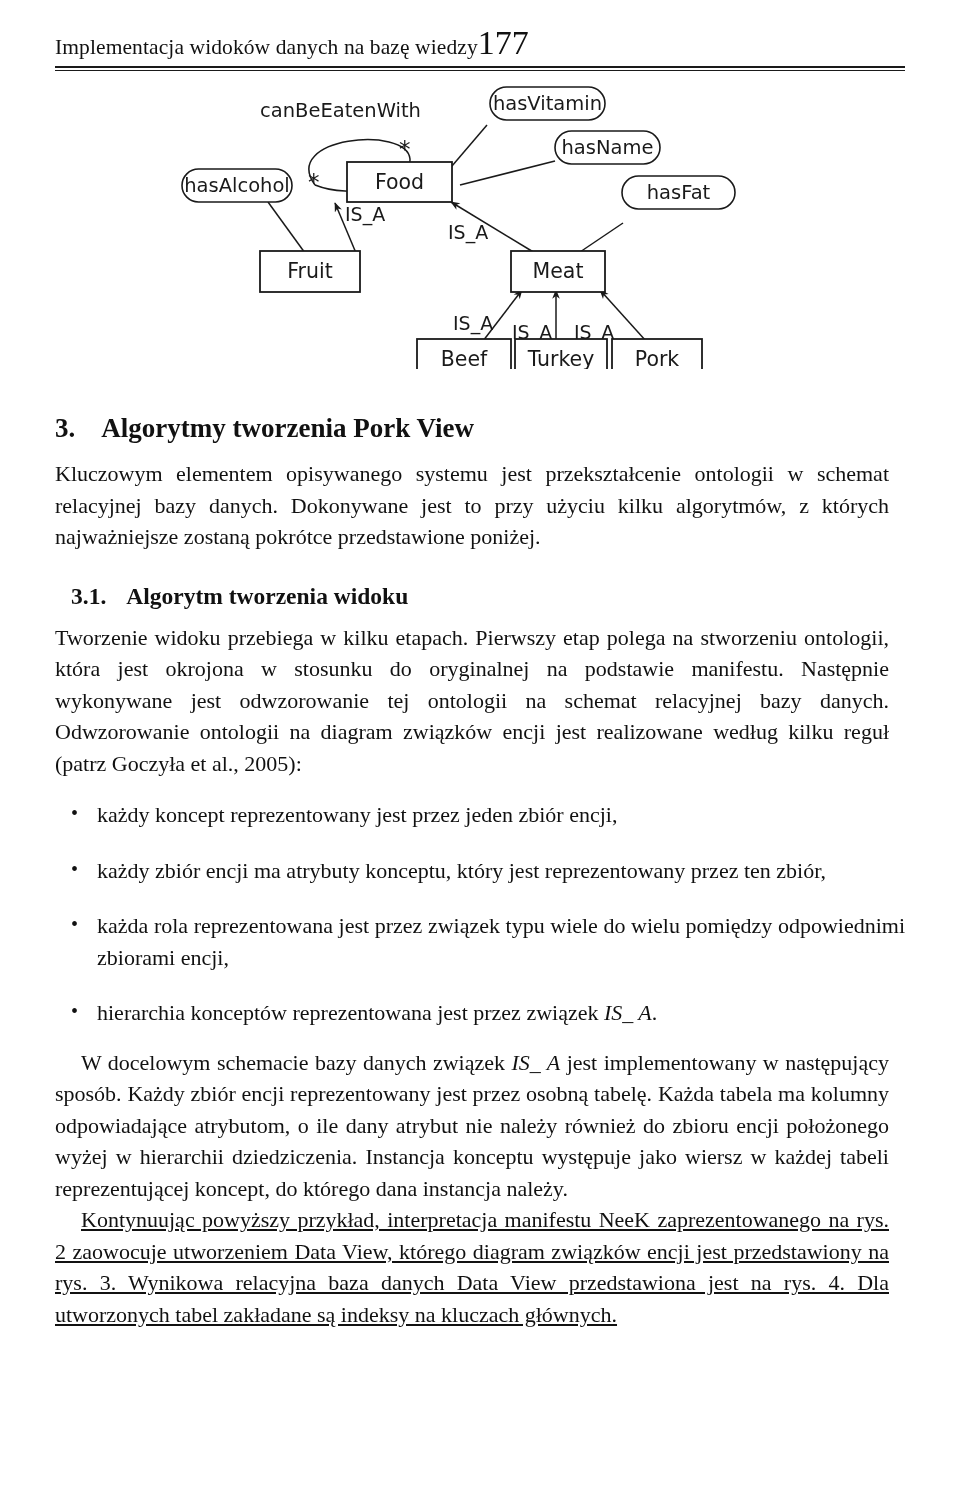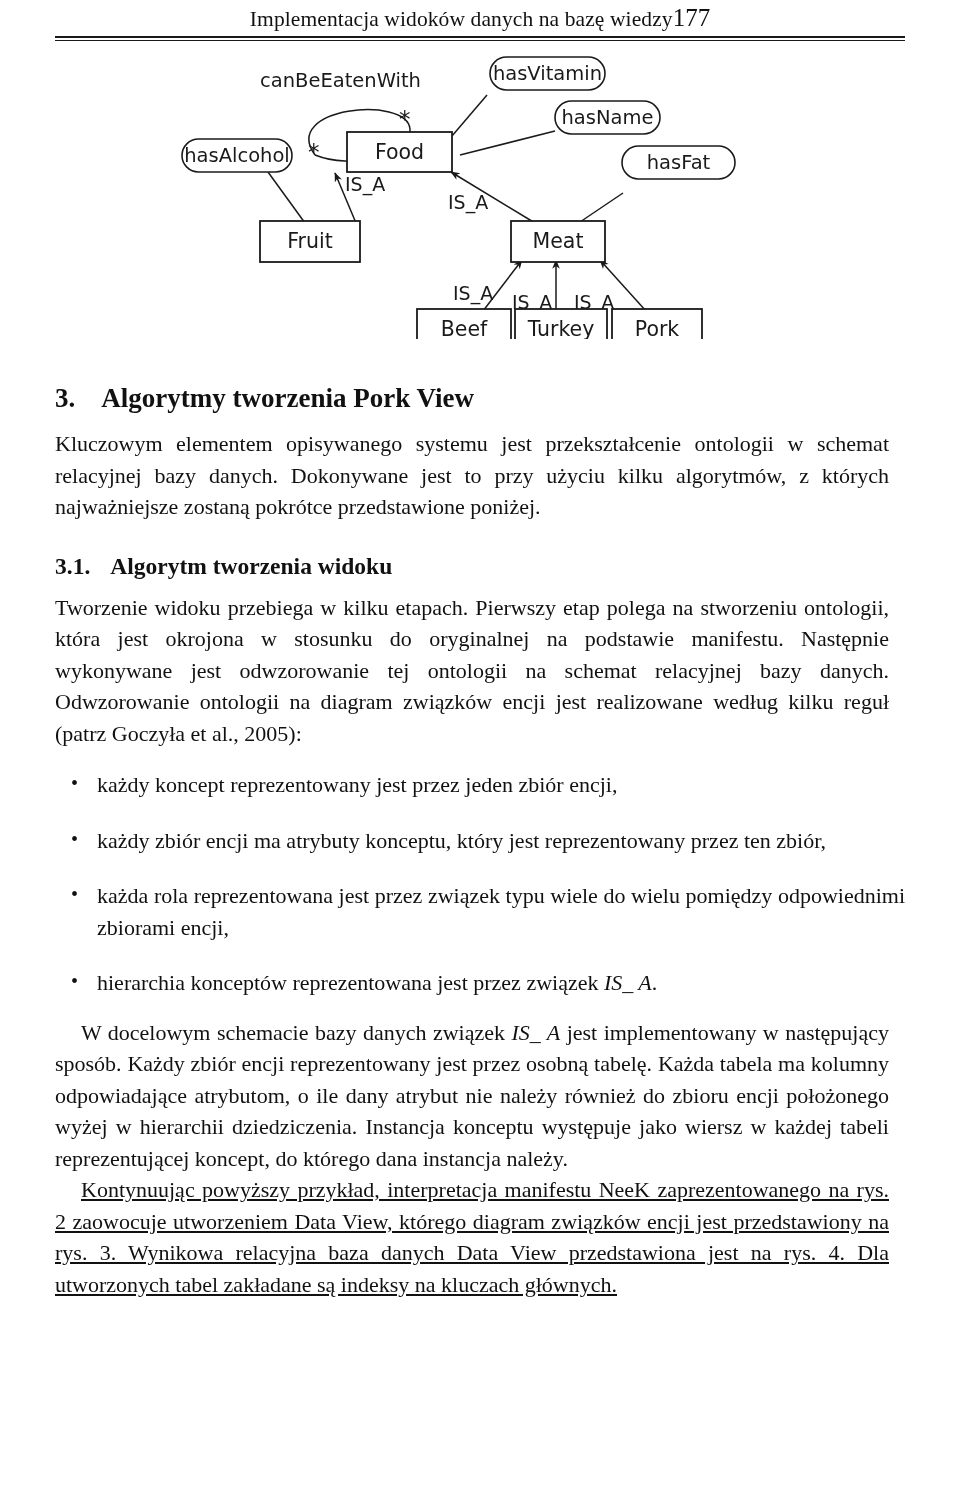--- a/index.html
+++ b/index.html
@@ -13,25 +13,25 @@
   }
   .page{
     position:relative;
     width:960px;height:1511px;
     box-sizing:border-box;
     padding:0 55px;
   }
 
   
   .runhead{
-    display:flex;align-items:baseline;justify-content:center;
-    padding-top:4px;
+    display:flex;align-items:baseline;justify-content:flex-start;
+    padding-top:24px;
   }
   .runhead .rh-title{font-size:21.5px;letter-spacing:.1px;}
-  .runhead .rh-page{font-size:25px;}
+  .runhead .rh-page{font-size:34px;}
   .rule{
     margin-top:4px;
     border-top:2.2px solid #1a1a1a;
     border-bottom:1.1px solid #1a1a1a;
     height:2px;
   }
 
   
   .figure{margin-top:6px;height:292px;position:relative;}
   .figure svg{display:block;margin:0 auto;}
@@ -43,21 +43,21 @@
 
   
   h2.sec{
     font-size:27px;font-weight:bold;
     margin:44px 0 14px 0;
     display:flex;gap:26px;
     font-family:"Liberation Serif", serif;
   }
   h3.sub{
     font-size:23.5px;font-weight:bold;
-    margin:30px 0 12px 0;
+    margin:30px 0 12px 16px;
     display:flex;gap:20px;
   }
 
   
   p.body{
     font-size:22px;
     line-height:31.5px;
     text-align:justify;
     margin:0 16px 0 0;
     hyphens:manual;

